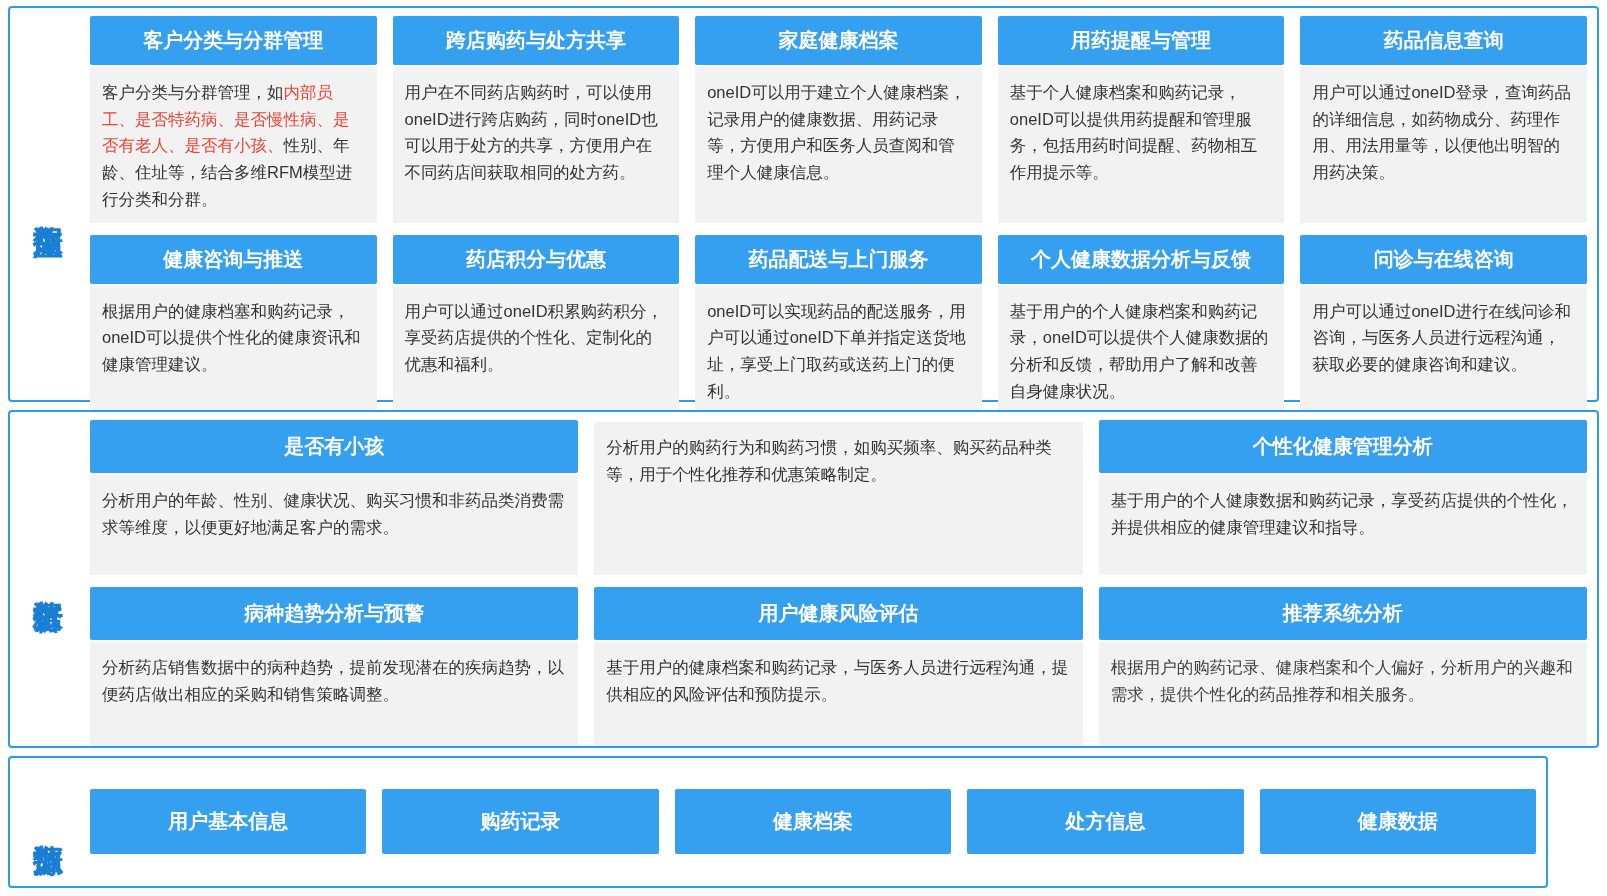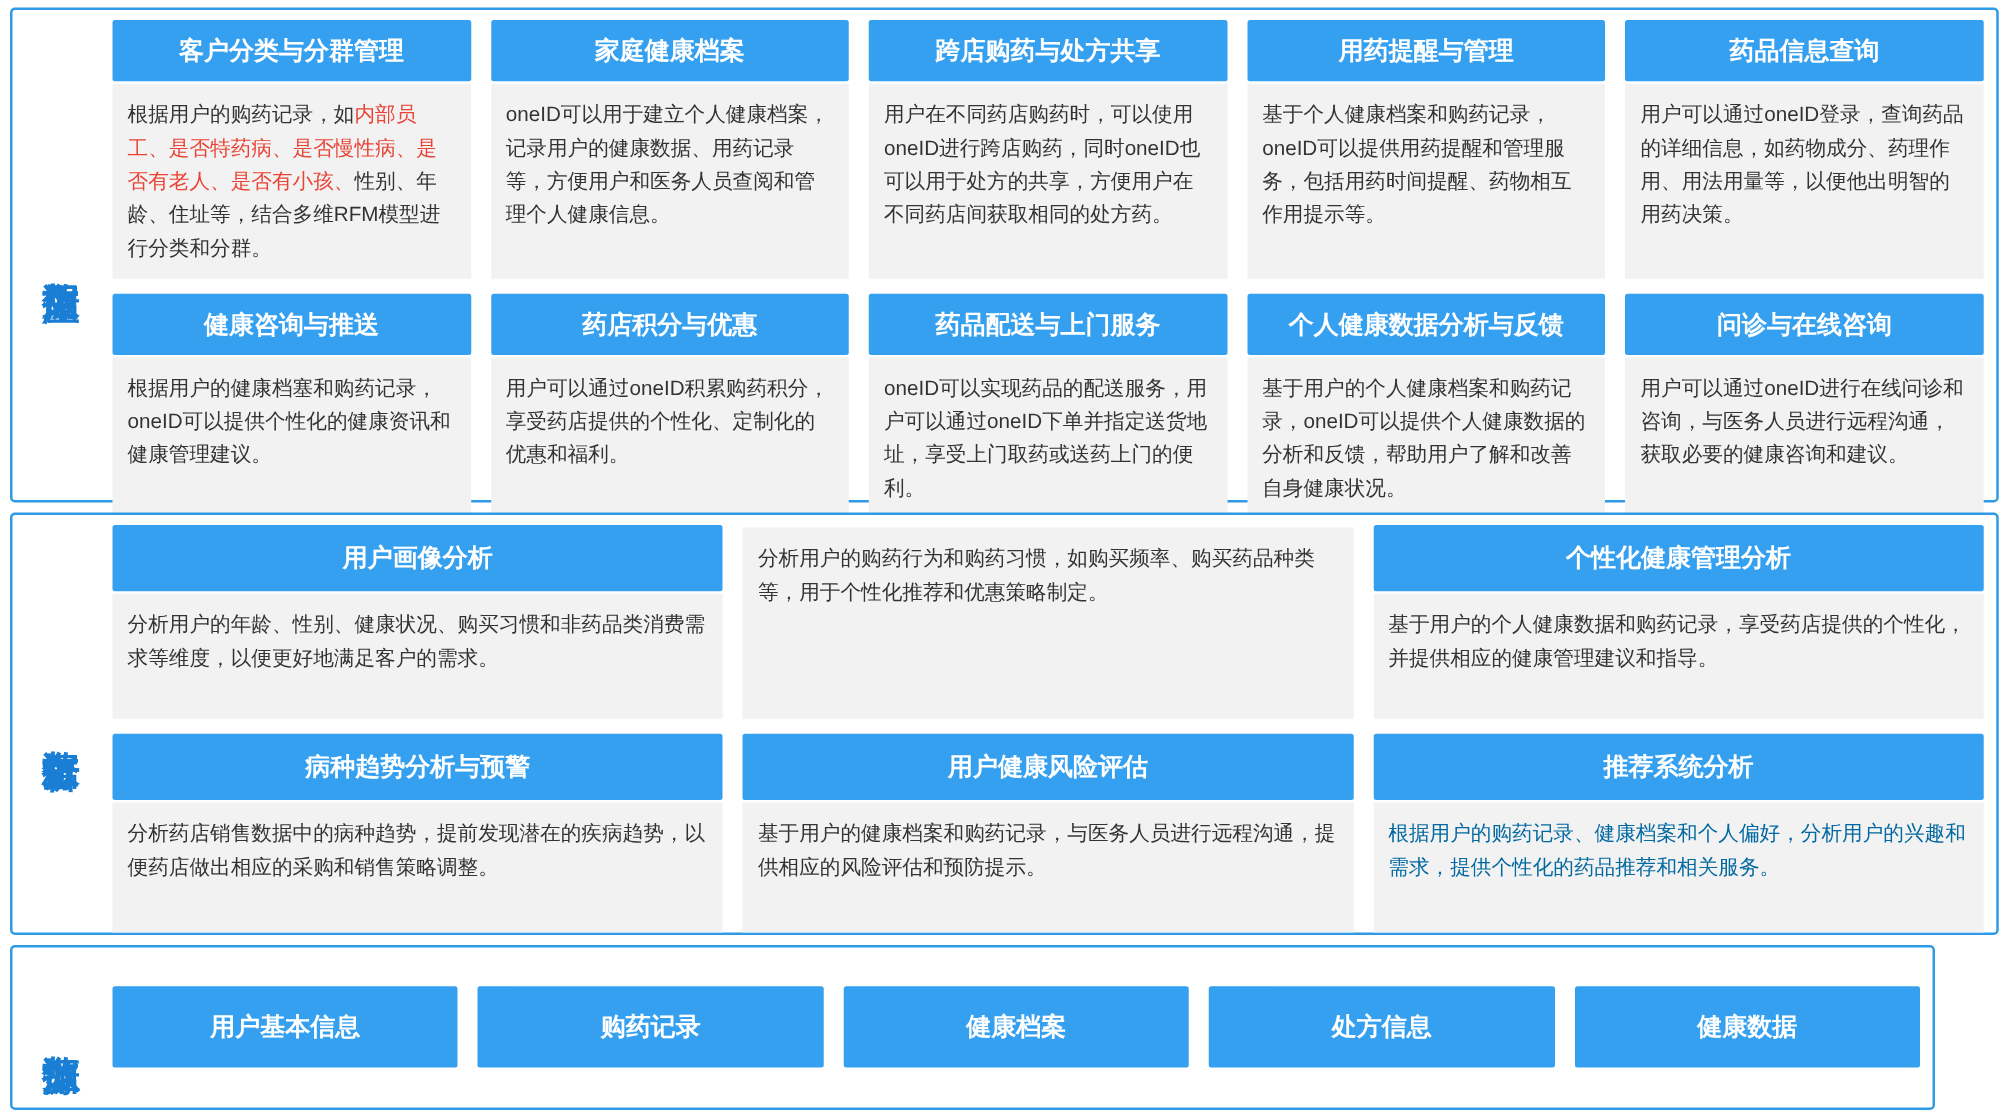--- a/index.html
+++ b/index.html
@@ -79,21 +79,21 @@
   }
   .card-body {
     background: #f2f2f2;
     color: #333333;
     font-size: 16.5px;
     line-height: 1.62;
     padding: 12px 12px 10px 12px;
     flex: 1 1 auto;
     margin-top: 2px;
   }
-  .card-body.red { color: #0369a1; }
+  .card-body.red { color: #404040; }
   .hl { color: #ea4335; }
 
   
   #sec-app { left: 8px; top: 6px; width: 1591px; height: 396px; }
   #sec-app .card-head { font-size: 20px; }
   #sec-app .row1 .card-body { min-height: 124px; }
   #sec-app .row2 .card-body { min-height: 118px; }
 
   
   #sec-ana { left: 8px; top: 410px; width: 1591px; height: 338px; }
@@ -117,29 +117,29 @@
 
   <div class="section" id="sec-app">
     <div class="section-label">
       <span>数据应用</span>
     </div>
     <div class="section-body">
 
       <div class="row row1">
         <div class="card">
           <div class="card-head">客户分类与分群管理</div>
-          <div class="card-body"><span>根据用户的购药记录，如</span><span class="hl">内部员工、是否特药病、是否慢性病、是否有老人、是否有小孩、</span><span>性别、年龄、住址等，结合多维RFM模型进行分类和分群。</span></div>
+          <div class="card-body"><span>客户分类与分群管理，如</span><span class="hl">内部员工、是否特药病、是否慢性病、是否有老人、是否有小孩、</span><span>性别、年龄、住址等，结合多维RFM模型进行分类和分群。</span></div>
+        </div>
+        <div class="card">
+          <div class="card-head">跨店购药与处方共享</div>
+          <div class="card-body">用户在不同药店购药时，可以使用oneID进行跨店购药，同时oneID也可以用于处方的共享，方便用户在不同药店间获取相同的处方药。</div>
         </div>
         <div class="card">
           <div class="card-head">家庭健康档案</div>
           <div class="card-body">oneID可以用于建立个人健康档案，记录用户的健康数据、用药记录等，方便用户和医务人员查阅和管理个人健康信息。</div>
-        </div>
-        <div class="card">
-          <div class="card-head">跨店购药与处方共享</div>
-          <div class="card-body">用户在不同药店购药时，可以使用oneID进行跨店购药，同时oneID也可以用于处方的共享，方便用户在不同药店间获取相同的处方药。</div>
         </div>
         <div class="card">
           <div class="card-head">用药提醒与管理</div>
           <div class="card-body">基于个人健康档案和购药记录，oneID可以提供用药提醒和管理服务，包括用药时间提醒、药物相互作用提示等。</div>
         </div>
         <div class="card">
           <div class="card-head">药品信息查询</div>
           <div class="card-body">用户可以通过oneID登录，查询药品的详细信息，如药物成分、药理作用、用法用量等，以便他出明智的用药决策。</div>
         </div>
       </div>
@@ -171,21 +171,21 @@
   </div>
 
   <div class="section" id="sec-ana">
     <div class="section-label">
       <span>数据分析</span>
     </div>
     <div class="section-body">
 
       <div class="row row1">
         <div class="card">
-          <div class="card-head">用户画像分析</div>
+          <div class="card-head">是否有小孩</div>
           <div class="card-body">分析用户的年龄、性别、健康状况、购买习惯和非药品类消费需求等维度，以便更好地满足客户的需求。</div>
         </div>
         <div class="card">
           <div class="card-body">分析用户的购药行为和购药习惯，如购买频率、购买药品种类等，用于个性化推荐和优惠策略制定。</div>
         </div>
         <div class="card">
           <div class="card-head">个性化健康管理分析</div>
           <div class="card-body">基于用户的个人健康数据和购药记录，享受药店提供的个性化，并提供相应的健康管理建议和指导。</div>
         </div>
       </div>

